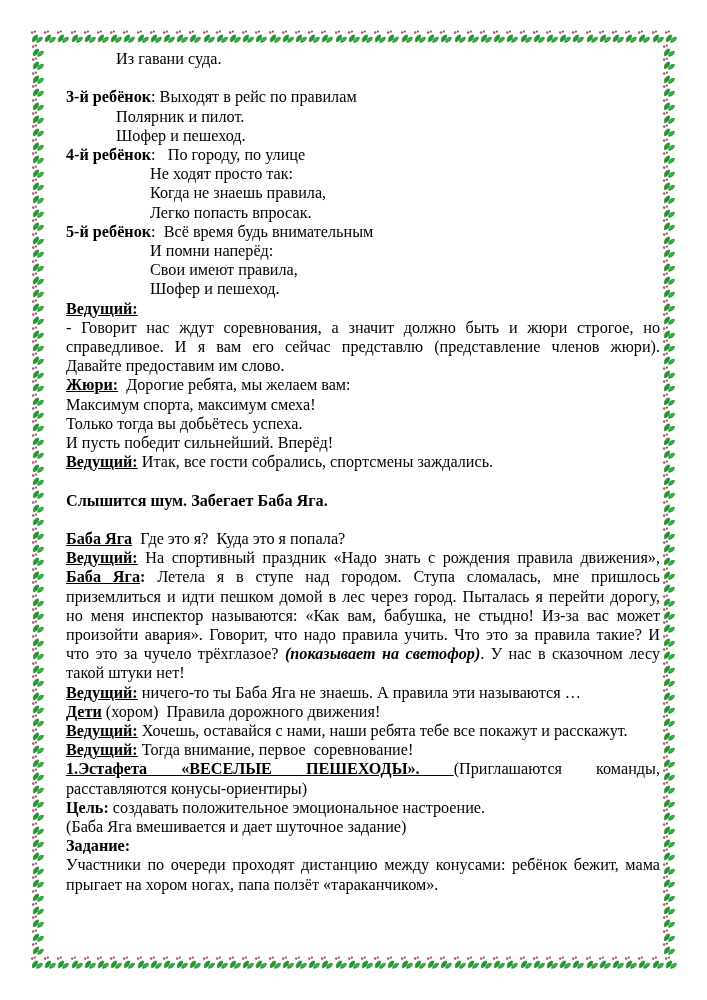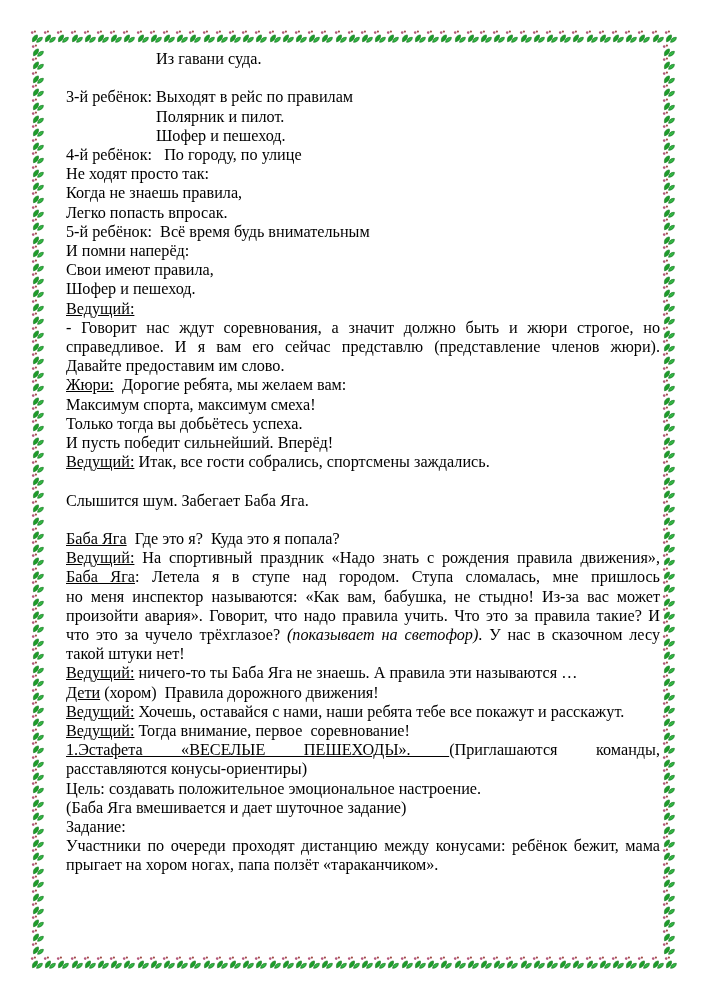--- a/index.html
+++ b/index.html
@@ -16,23 +16,23 @@
   .bs-left{left:31px;top:44px;width:14px;height:912px;flex-direction:column}
   .bs-right{left:662px;top:44px;width:14px;height:912px;flex-direction:column}
   .sprig{width:13px;height:13px;flex:0 0 auto}
   
   .doc{
     position:absolute;left:66px;top:50px;width:594px;
     font-size:16.2px;line-height:19.2px;
   }
   .ln{white-space:pre;min-height:19.2px}
   .ln.j{white-space:normal;text-align:justify;text-align-last:justify}
-  .i90{margin-left:90px}
-  .i84{}
-  .b{font-weight:normal}
+  .i90{margin-left:50px}
+  .i84{margin-left:84px}
+  .b{font-weight:bold}
   .i{font-style:italic}
   .u{text-decoration:underline}
 </style>
 </head>
 <body style="background: rgb(255, 255, 255);">
 
 <div class="border-strip bs-top">
     <svg class="sprig" viewBox="0 0 13 13" aria-hidden="true">
     <circle cx="2.2" cy="2.6" r="1.3" style="fill:var(--berry1,#b3577b)"></circle>
     <circle cx="4.9" cy="1.6" r="1.1" style="fill:var(--berry2,#a04b42)"></circle>
@@ -1467,20 +1467,21 @@
     <div class="ln"><span>Максимум спорта, максимум смеха!</span></div>
     <div class="ln"><span>Только тогда вы добьётесь успеха.</span></div>
     <div class="ln"><span>И пусть победит сильнейший. Вперёд!</span></div>
     <div class="ln"><span class="b u">Ведущий:</span><span> Итак, все гости собрались, спортсмены заждались.</span></div>
     <div class="ln"></div>
     <div class="ln"><span class="b">Слышится шум. Забегает Баба Яга.</span></div>
     <div class="ln"></div>
     <div class="ln"><span class="b u">Баба Яга</span><span>  Где это я?  Куда это я попала?</span></div>
     <div class="ln j"><span class="b u">Ведущий:</span><span> На спортивный праздник «Надо знать с рождения правила движения»,</span></div>
     <div class="ln j"><span class="b u">Баба Яга</span><span class="b">:</span><span> Летела я в ступе над городом. Ступа сломалась, мне пришлось</span></div>
+    <div class="ln j"><span>приземлиться и идти пешком домой в лес через город. Пыталась я перейти дорогу,</span></div>
     <div class="ln j"><span>но меня инспектор называются: «Как вам, бабушка, не стыдно! Из-за вас может</span></div>
     <div class="ln j"><span>произойти авария». Говорит, что надо правила учить. Что это за правила такие? И</span></div>
     <div class="ln j"><span>что это за чучело трёхглазое? </span><span class="b i">(показывает на светофор)</span><span>. У нас в сказочном лесу</span></div>
     <div class="ln"><span>такой штуки нет!</span></div>
     <div class="ln"><span class="b u">Ведущий:</span><span> ничего-то ты Баба Яга не знаешь. А правила эти называются …</span></div>
     <div class="ln"><span class="b u">Дети</span><span> (хором)  Правила дорожного движения!</span></div>
     <div class="ln"><span class="b u">Ведущий:</span><span> Хочешь, оставайся с нами, наши ребята тебе все покажут и расскажут.</span></div>
     <div class="ln"><span class="b u">Ведущий:</span><span> Тогда внимание, первое  соревнование!</span></div>
     <div class="ln j"><span class="b u">1.Эстафета «ВЕСЕЛЫЕ ПЕШЕХОДЫ». </span><span>(Приглашаются команды,</span></div>
     <div class="ln"><span>расставляются конусы-ориентиры)</span></div>

